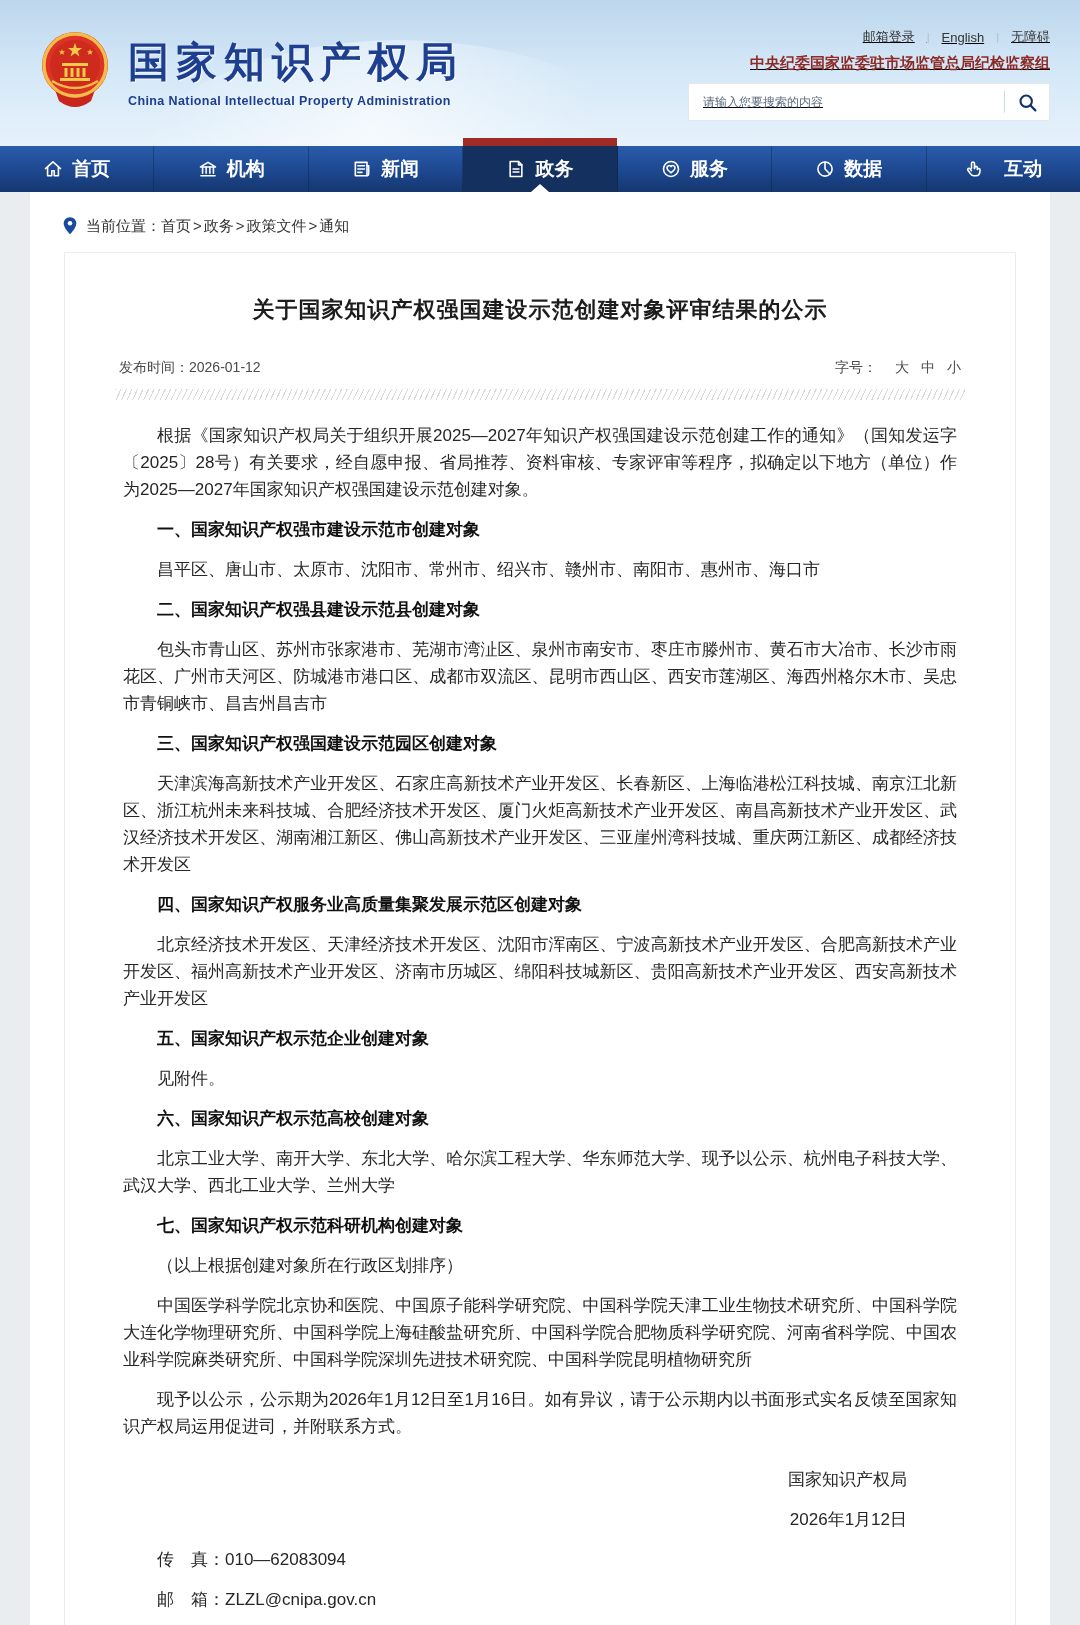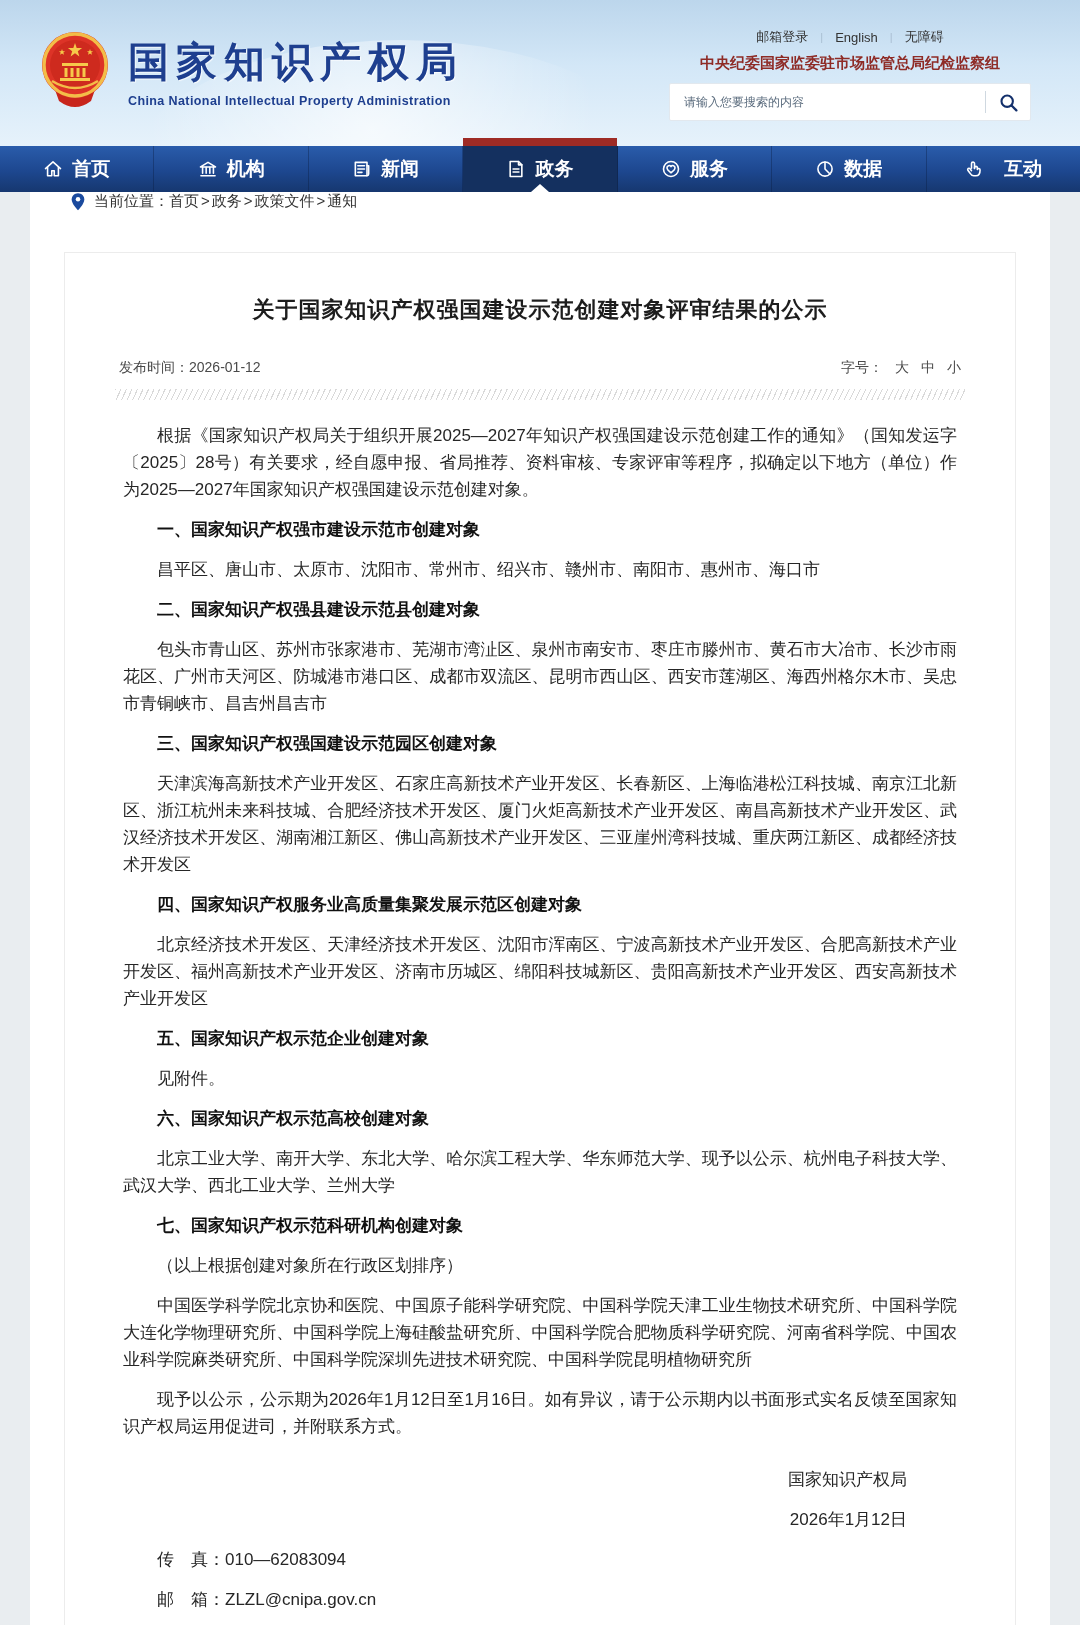--- a/index.html
+++ b/index.html
@@ -22,21 +22,21 @@
     border-radius:50%;
   }
   .header-inner { position:relative; display:flex; justify-content:space-between; padding:22px 30px 0 38px; }
   .brand { display:flex; align-items:center; gap:16px; }
   .emblem { width:74px; height:86px; display:inline-block; }
   .site-title {
     font-size:41px; font-weight:bold; color:#1e3f8f; letter-spacing:7px;
     text-shadow:1px 1px 1px rgba(255,255,255,.8);
   }
   .site-subtitle { font-size:12.5px; font-weight:bold; color:#1e3f8f; letter-spacing:.4px; margin-top:4px; }
-  .header-right { display:flex; flex-direction:column; align-items:center; padding-top:6px; width:400px; }
+  .header-right { display:flex; flex-direction:column; align-items:flex-end; padding-top:6px; width:400px;text-decoration:underline; }
   .topbar { font-size:13px; color:#333; display:flex; align-items:center; gap:12px; }
   .topbar .tlink { cursor:pointer; }
   .topbar .tsep { color:#a9bed2; font-size:11px; }
   .supervision { font-size:15px; font-weight:bold; color:#8e2b26; margin-top:8px; cursor:pointer; }
   .searchbox {
     margin-top:10px; width:362px; height:38px; background:#fff; border:1px solid #e2e8ee;
     border-radius:2px; display:flex; align-items:center;
   }
   .search-input {
     flex:1; border:none; outline:none; font-size:12px; color:#333; padding:0 14px;
@@ -64,35 +64,35 @@
   }
   .nav-item.active::after {
     content:""; position:absolute; bottom:0; left:50%; margin-left:-9px;
     border-left:9px solid transparent; border-right:9px solid transparent; border-bottom:8px solid #fff;
   }
   
   .content-wrap {
     width:1020px; margin:0 auto; background:#fff; min-height:1416px; padding-bottom:40px;
   }
   .breadcrumb {
-    height:44px; display:flex; align-items:flex-start; padding-left:40px; font-size:15px; color:#333;
+    height:44px; display:flex; align-items:flex-end; padding-left:32px; font-size:15px; color:#333;
   }
   .breadcrumb .pin { width:16px; height:20px; margin-right:8px; display:inline-flex; }
   .breadcrumb .crumb { cursor:pointer; }
   .breadcrumb .csep { margin:0 2px; color:#333; }
   .doc-card {
     margin:16px 34px 0; border:1px solid #ececec; background:#fff;
     padding:42px 50px 70px;
   }
   .doc-title {
     font-size:22px; font-weight:bold; color:#1d1d1d; text-align:center; letter-spacing:1px;
     margin-bottom:34px;
   }
   .doc-meta { display:flex; justify-content:space-between; font-size:14px; color:#4a4a4a; padding:0 4px; margin-bottom:12px; }
-  .meta-right { display:flex; }
+  .meta-right { display:flex; gap:6px; }
   .fs-opt { margin-left:12px; cursor:pointer; }
   .hatch-divider {
     height:11px; margin-bottom:22px;
     background:repeating-linear-gradient(115deg,#d9d9d9 0 1px,transparent 1px 5px);
   }
   .doc-body p, .doc-body h3, .contact {
     font-size:17px; line-height:27px; margin:13px 8px; text-indent:2em; color:#262626;
     font-weight:normal; text-align:justify;
   }
   .doc-body h3 { font-weight:bold; color:#111; }

